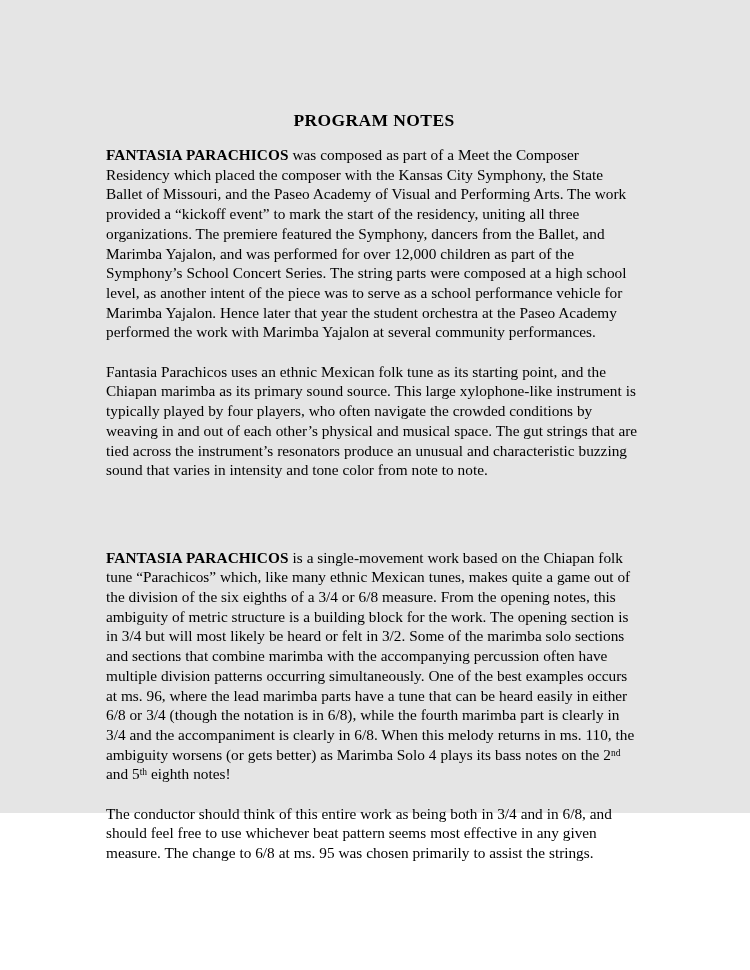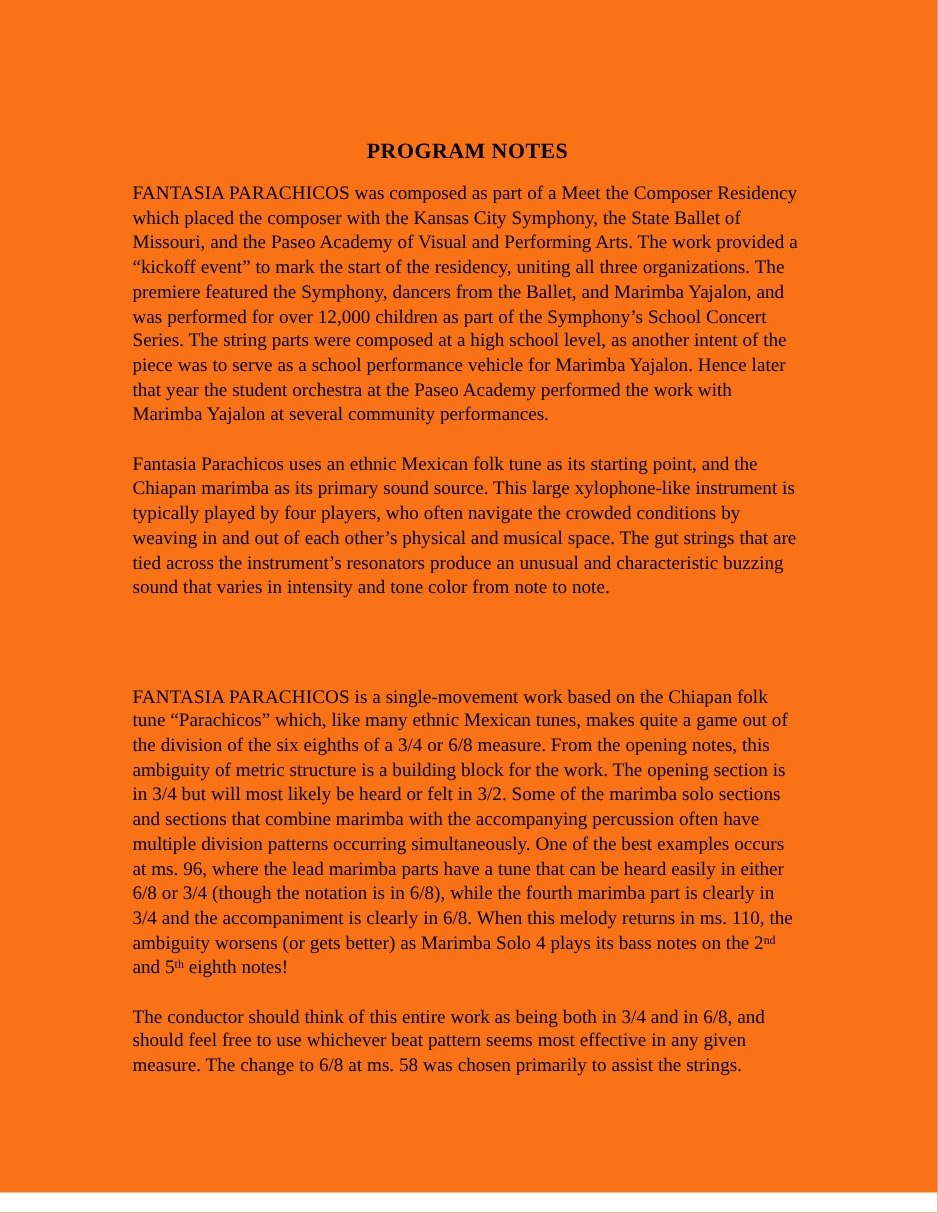--- a/index.html
+++ b/index.html
@@ -11,22 +11,22 @@
     width: 750px;
     height: 970px;
     background: #ffffff;
     font-family: "Liberation Serif", "DejaVu Serif", serif;
     color: #000000;
     overflow: hidden;
   }
   .page {
     position: relative;
     width: 750px;
-    height: 954px;
-    background: #f97316;
+    height: 813px;
+    background: #e5e5e5;
     box-sizing: border-box;
   }
   .content {
     position: absolute;
     left: 106px;
     top: 0;
     width: 536px;
   }
   .section-heading {
     text-align: center;
@@ -46,21 +46,21 @@
     margin: 0;
     font-size: 15.3px;
     line-height: 19.7px;
     text-align: left;
     word-spacing: 0.1px;
   }
   .par-gap {
     height: 19.7px;
   }
   .lead {
-    font-weight: normal;
+    font-weight: bold;
     letter-spacing: 0.1px;
   }
   sup {
     font-size: 0.62em;
     vertical-align: 0.42em;
     line-height: 0;
     margin-top: 20px;
   }
   .after-heading {
     height: 15px;
@@ -90,16 +90,16 @@
 
     <div class="section-tail-gap"></div>
 
 
     <div class="after-heading"></div>
 
     <p class="body-par"><span class="lead">FANTASIA PARACHICOS</span><span> is a single-movement work based on the Chiapan folk tune “Parachicos” which, like many ethnic Mexican tunes, makes quite a game out of the division of the six eighths of a 3/4 or 6/8 measure.  From the opening notes, this ambiguity of metric structure is a building block for the work.   The opening section is in 3/4 but will most likely be heard or felt in 3/2.  Some of the marimba solo sections and sections that combine marimba with the accompanying percussion often have multiple division patterns occurring simultaneously.  One of the best examples occurs at ms. 96, where the lead marimba parts have a tune that can be heard easily in either 6/8 or 3/4 (though the notation is in 6/8), while the fourth marimba part is clearly in 3/4 and the accompaniment is clearly in 6/8.  When this melody returns in ms. 110, the ambiguity worsens (or gets better) as Marimba Solo 4 plays its bass notes on the 2</span><sup>nd</sup><span> and 5</span><sup>th</sup><span> eighth notes!</span></p>
 
     <div class="par-gap"></div>
 
-    <p class="body-par"><span>The conductor should think of this entire work as being both in 3/4 and in 6/8, and should feel free to use whichever beat pattern seems most effective in any given measure.  The change to 6/8 at ms. 58 was chosen primarily to assist the strings.</span></p>
+    <p class="body-par"><span>The conductor should think of this entire work as being both in 3/4 and in 6/8, and should feel free to use whichever beat pattern seems most effective in any given measure.  The change to 6/8 at ms. 95 was chosen primarily to assist the strings.</span></p>
 
   </div>
 </div>
 
 </body></html>

